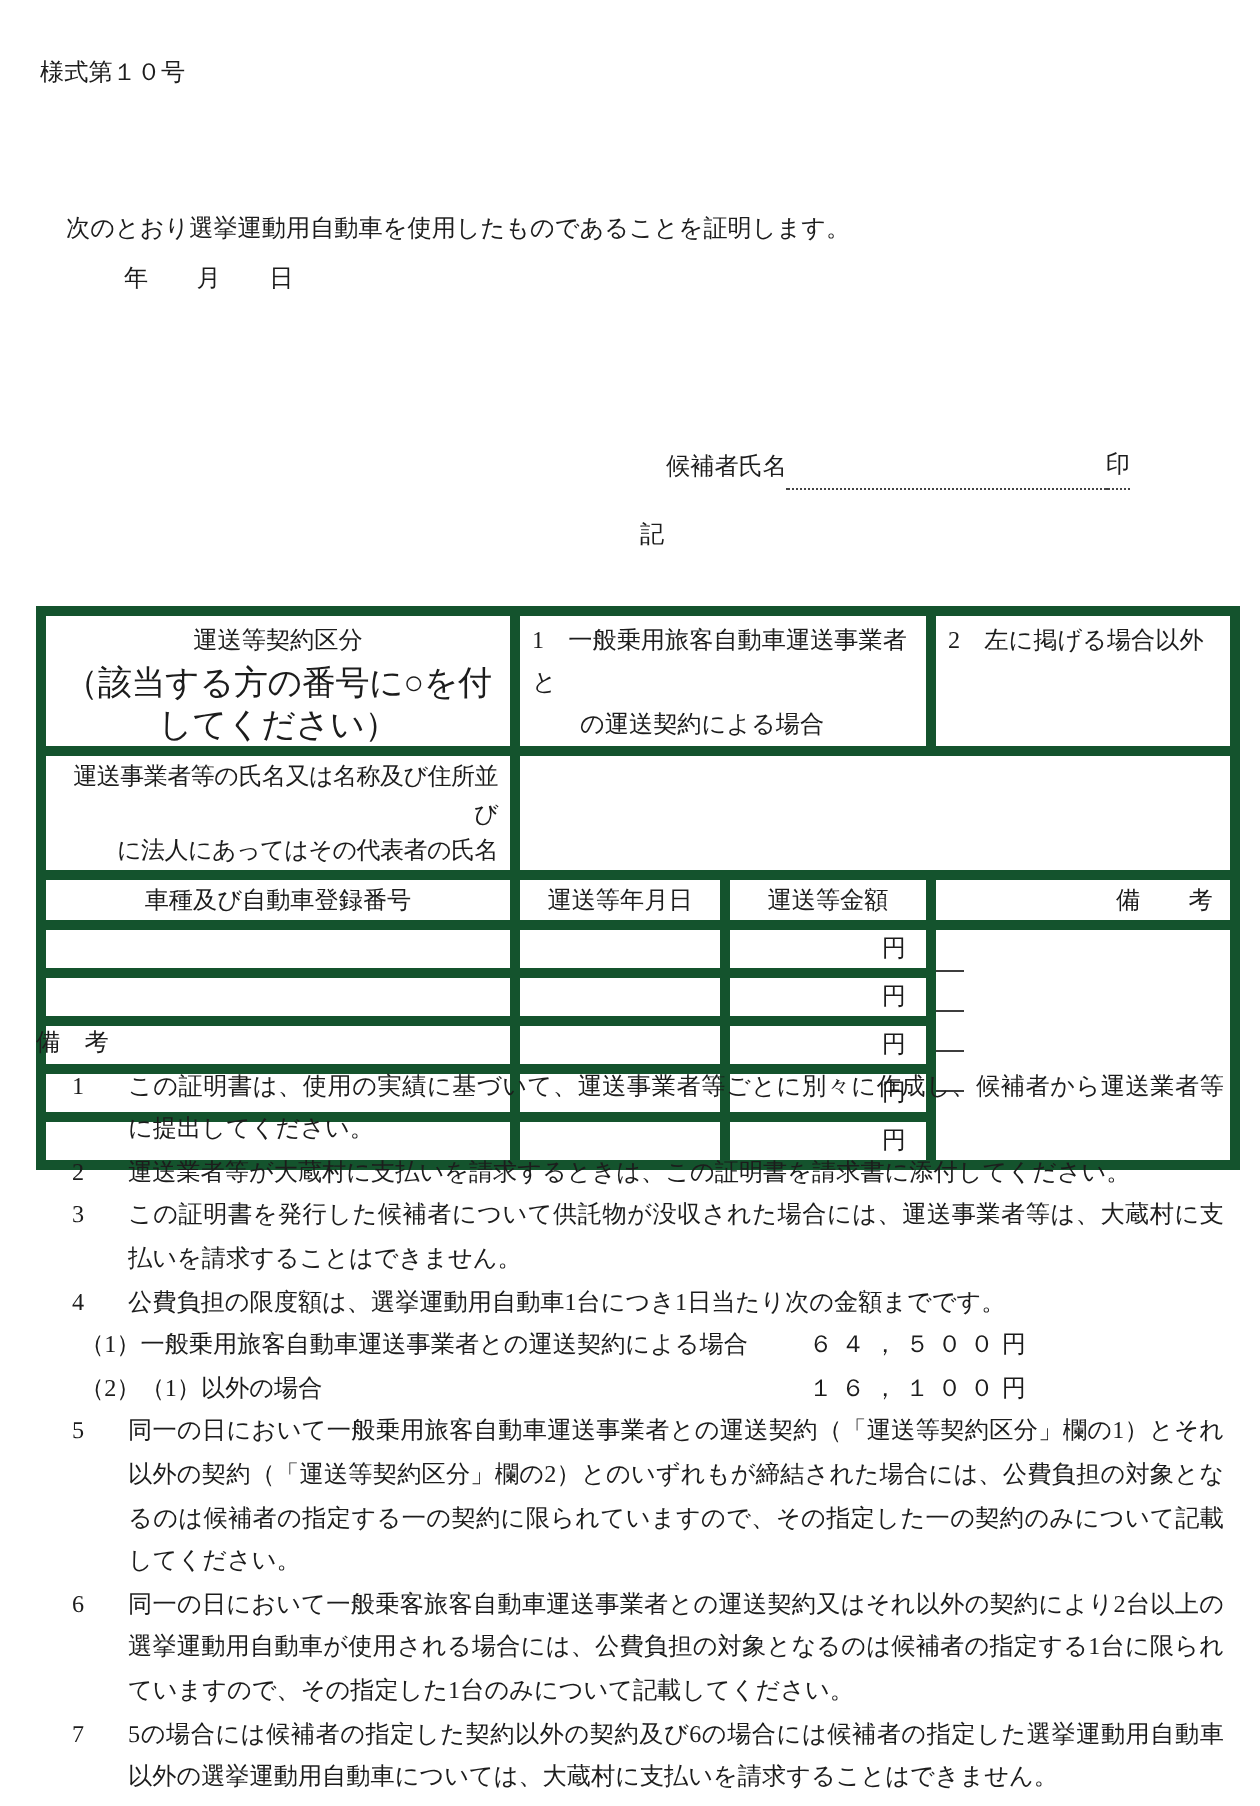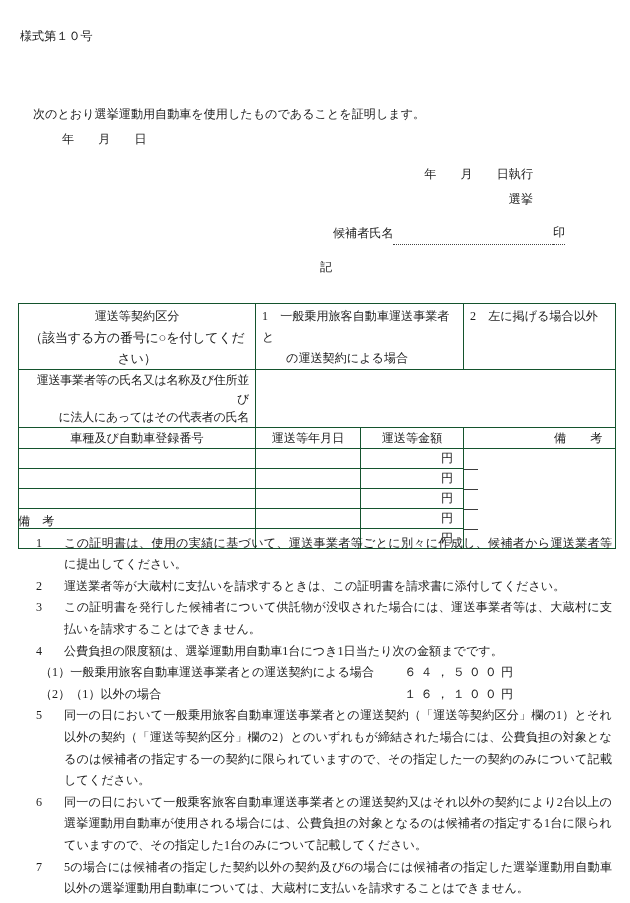--- a/index.html
+++ b/index.html
@@ -29,31 +29,31 @@
   .dotted-fill{flex:1 1 auto;border-bottom:1.5px dotted #444;height:17px;}
   .seal{flex:0 0 auto;border-bottom:1.5px dotted #444;}
   .record-label{left:0;top:257px;width:100%;text-align:center;text-indent:22px;}
 
   
   table.main{
     position:absolute;left:18px;top:303px;
     width:597px;border-collapse:collapse;table-layout:fixed;
   }
   table.main td{
-    border:1px solid #14532d;
+    border:5px solid #14532d;
     padding:0 6px;vertical-align:top;
     overflow:hidden;box-sizing:border-box;margin-left:40px;
   }
   col.c1{width:237px;}col.c2{width:105px;}col.c3{width:103px;}col.c4{width:152px;}
   tr.r1 td{height:44px;line-height:21px;padding-top:2px;}
   tr.r2 td{height:38px;line-height:18.5px;padding-top:1px;}
   tr.hdr td{height:21px;line-height:20px;text-align:center;padding:0 2px;}
   tr.data td{height:20px;line-height:19px;}
   .cell-center{text-align:center;}
-  .small-line{font-size:13px;letter-spacing:-0.2px;}
+  .small-line{font-size:17px;letter-spacing:-0.2px;}
   .opt1-l2{padding-left:24px;}
   .tight{letter-spacing:-0.25px;padding-left:3px;font-size:12px;text-align:right;}
   .remarks-hdr{text-align:left !important;padding-left:90px !important;letter-spacing:0;}
   .yen-cell{text-align:right;padding-right:10px !important;}
   td.remarks-span{position:relative;padding:0;}
   .tick{position:absolute;left:0;width:14px;height:0;border-top:1px solid #3d3d3d;}
   .tick1{top:20px;}.tick2{top:40px;}.tick3{top:60px;}.tick4{top:80px;}
 
   
   .notes{position:absolute;left:18px;top:511px;width:594px;}
@@ -69,24 +69,20 @@
 
 <div class="page">
 
   <div class="abs form-number">様式第１０号</div>
 
 
   <div class="abs intro">次のとおり選挙運動用自動車を使用したものであることを証明します。</div>
 
   <div class="abs date-line">年　　月　　日</div>
 
-  <div class="abs exec-block">
-    <div>年　　月　　日執行</div>
-    <div>選挙</div>
-  </div>
 
   <div class="abs candidate-row">
     <span class="candidate-label">候補者氏名</span>
     <span class="dotted-fill"></span>
     <span class="seal">印</span>
   </div>
 
   <div class="abs record-label">記</div>
 
   <table class="main">

